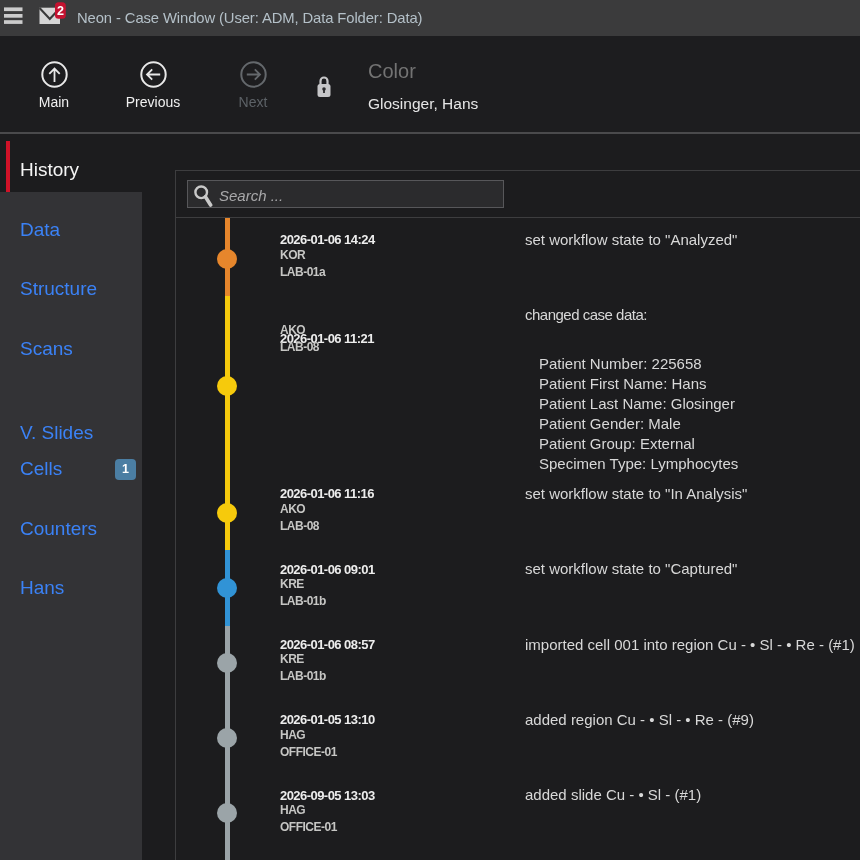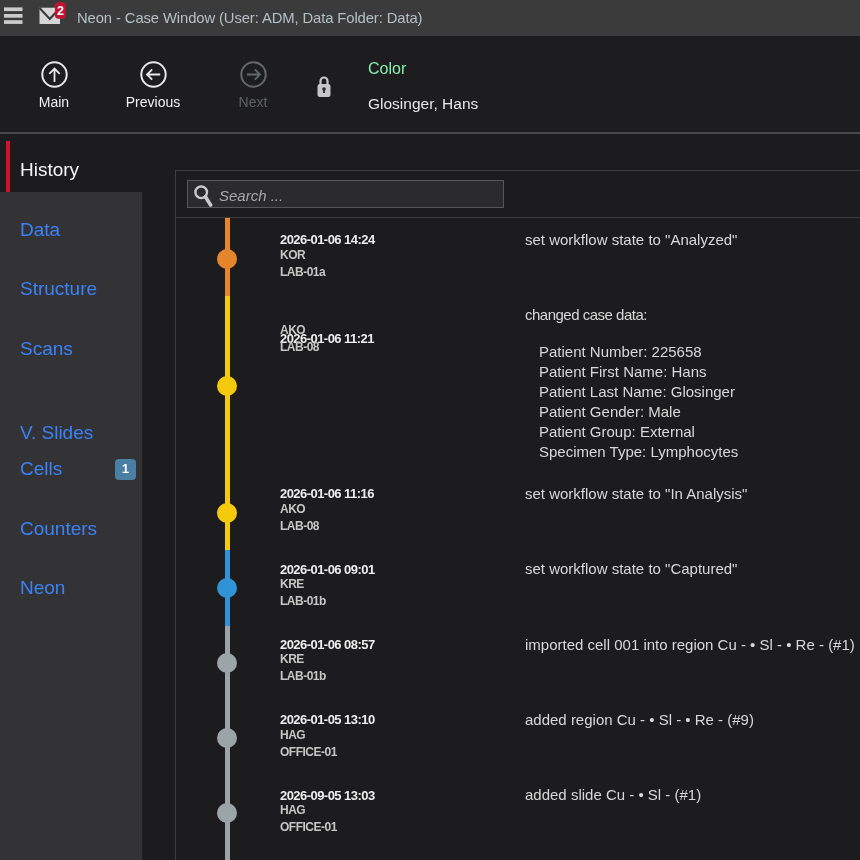--- a/index.html
+++ b/index.html
@@ -5,21 +5,21 @@
   html,body{margin:0;padding:0;}
   body{width:860px;height:860px;background:#1c1c1e;font-family:"Liberation Sans",sans-serif;overflow:hidden;position:relative;}
   .abs{position:absolute;}
   
   #topbar{left:0;top:0;width:860px;height:36px;background:#3b3b3c;}
   #title{left:77px;top:10px;font-size:14.8px;letter-spacing:-0.1px;color:#b4c0c8;}
   
   #toolbar{left:0;top:36px;width:860px;height:96px;background:#1d1d1f;border-bottom:2px solid #4a4a4c;}
   .navlbl{font-size:14px;color:#f0f0f0;text-align:center;width:80px;}
   .navlbl.dim{color:#5d6267;}
-  #color-h{left:368px;top:24px;font-size:16px;color:#86efac;}
+  #color-h{left:368px;top:24px;font-size:20px;color:#737373;}
   #color-s{left:368px;top:59px;font-size:15.5px;color:#e6e6e6;}
   
   #sidebar{left:0;top:192px;width:142px;height:668px;background:#333336;}
   #redbar{left:6px;top:141px;width:4px;height:51px;background:#d01228;}
   .tab{left:20px;font-size:19px;line-height:22px;color:#3b82f6;}
   #badge{left:115px;top:459px;width:21px;height:21px;background:#4b7ea3;border-radius:4px;color:#fff;
          font-size:12.5px;font-weight:bold;text-align:center;line-height:21px;}
   
   #panel{left:175px;top:170px;width:685px;height:690px;border-left:1px solid #3d3d3f;border-top:1px solid #3d3d3f;}
   #searchbox{left:187px;top:180px;width:317px;height:28px;background:#2b2b2d;border:1px solid #57575a;box-sizing:border-box;}
@@ -85,21 +85,21 @@
 <div class="abs" id="sidebar"></div>
 <div class="abs" id="redbar"></div>
 <div class="abs tab" style="top:158.5px;color:#f5f5f5;">History</div>
 <div class="abs tab" style="top:218.5px;">Data</div>
 <div class="abs tab" style="top:278.3px;">Structure</div>
 <div class="abs tab" style="top:338.2px;">Scans</div>
 <div class="abs tab" style="top:398px;margin-top:24px;">V. Slides</div>
 <div class="abs tab" style="top:457.8px;">Cells</div>
 <div class="abs" id="badge">1</div>
 <div class="abs tab" style="top:517.6px;">Counters</div>
-<div class="abs tab" style="top:577.4px;">Neon</div>
+<div class="abs tab" style="top:577.4px;">Hans</div>
 
 <div class="abs" id="panel"></div>
 <div class="abs" id="searchbox"></div>
 <svg class="abs" style="left:193px;top:183px" width="20" height="25" viewBox="0 0 20 25">
   <circle cx="8.2" cy="9.3" r="5.8" fill="none" stroke="#c9c9c9" stroke-width="2.4"></circle>
   <path d="M12.4 13.8 L17.6 22" stroke="#c9c9c9" stroke-width="3.6" stroke-linecap="round"></path>
 </svg>
 <div class="abs" id="searchtxt">Search ...</div>
 <div class="abs" id="sep"></div>
 
@@ -118,21 +118,21 @@
 
 <div class="abs ts" style="top:232.2px;">2026-01-06 14:24</div>
 <div class="abs usr" style="top:247.6px;">KOR</div>
 <div class="abs usr" style="top:264.5px;">LAB-01a</div>
 <div class="abs desc" style="top:230.8px;">set workflow state to "Analyzed"</div>
 
 <div class="abs ts" style="top:319px;margin-top:12px;">2026-01-06 11:21</div>
 <div class="abs usr" style="top:322.9px;">AKO</div>
 <div class="abs usr" style="top:339.8px;">LAB-08</div>
 <div class="abs desc" style="top:306.1px;letter-spacing:-0.5px;">changed case data:</div>
-<div class="abs det" style="top:342px;">Patient Number: 225658<br>Patient First Name: Hans<br>Patient Last Name: Glosinger<br>Patient Gender: Male<br>Patient Group: External<br>Specimen Type: Lymphocytes</div>
+<div class="abs det" style="top:354px;">Patient Number: 225658<br>Patient First Name: Hans<br>Patient Last Name: Glosinger<br>Patient Gender: Male<br>Patient Group: External<br>Specimen Type: Lymphocytes</div>
 
 <div class="abs ts" style="top:486.3px;">2026-01-06 11:16</div>
 <div class="abs usr" style="top:501.7px;">AKO</div>
 <div class="abs usr" style="top:518.6px;">LAB-08</div>
 <div class="abs desc" style="top:484.9px;">set workflow state to "In Analysis"</div>
 
 <div class="abs ts" style="top:561.6px;">2026-01-06 09:01</div>
 <div class="abs usr" style="top:577px;">KRE</div>
 <div class="abs usr" style="top:593.9px;">LAB-01b</div>
 <div class="abs desc" style="top:560.2px;">set workflow state to "Captured"</div>

